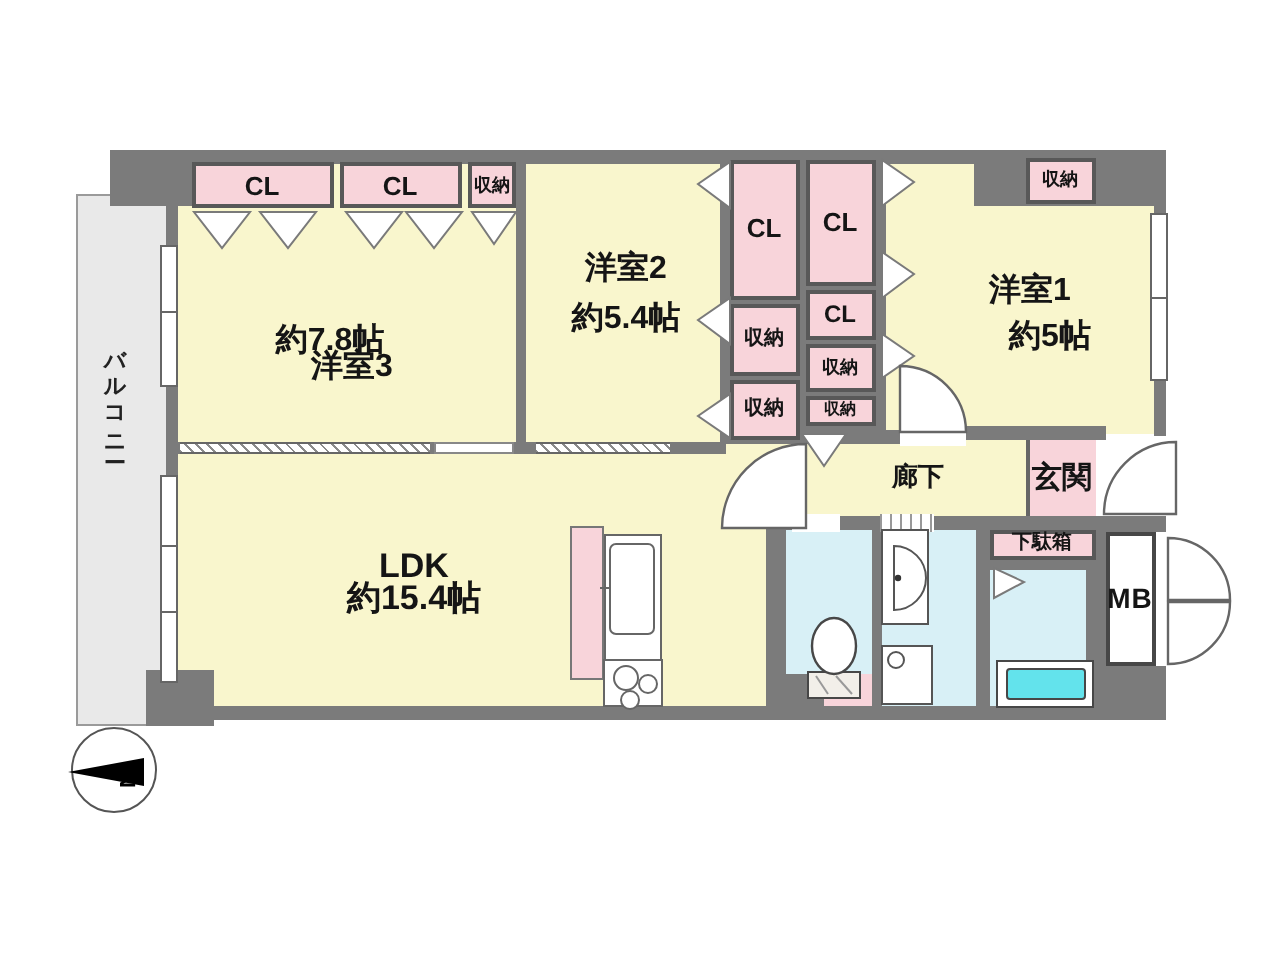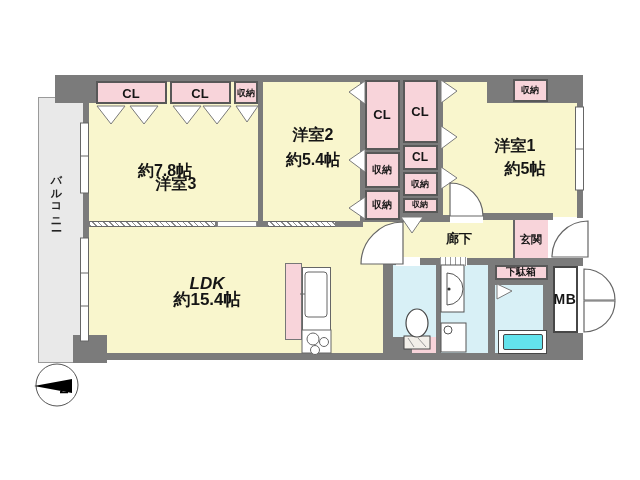--- a/index.html
+++ b/index.html
@@ -163,24 +163,24 @@
       <text x="64" y="390" font-size="11" font-weight="bold" fill="#000" transform="rotate(90 64 386)" id="compass-n">N</text>
     </g>
   </svg>
 
   <div class="lbl" style="left:176px;top:148px;font-size:16px;margin-top:36px;">洋室3</div>
   <div class="lbl" style="left:165px;top:171px;font-size:16px;">約7.8帖</div>
   <div class="lbl" style="left:313px;top:135px;font-size:16px;">洋室2</div>
   <div class="lbl" style="left:313px;top:160px;font-size:16px;">約5.4帖</div>
   <div class="lbl" style="left:515px;top:146px;font-size:16px;">洋室1</div>
   <div class="lbl" style="left:525px;top:169px;font-size:16px;">約5帖</div>
-  <div class="lbl" style="left:207px;top:283px;font-size:17px;font-style:italic;">LDK</div>
+  <div class="lbl" style="left:207px;top:283px;font-size:17px;">LDK</div>
   <div class="lbl" style="left:207px;top:299px;font-size:17px;">約15.4帖</div>
   <div class="lbl" style="left:459px;top:238px;font-size:13px;font-family:Liberation Serif, serif;">廊下</div>
-  <div class="lbl" style="left:531px;top:239px;font-size:11px;">玄関</div>
+  <div class="lbl" style="left:531px;top:239px;font-size:15px;">玄関</div>
   <div class="lbl" style="left:521px;top:272px;font-size:10px;">下駄箱</div>
   <div class="lbl" style="left:565px;top:299px;font-size:14px;letter-spacing:0.5px;">MB</div>
   <div class="lbl" style="left:131px;top:93px;font-size:13px;">CL</div>
   <div class="lbl" style="left:200px;top:93px;font-size:13px;">CL</div>
   <div class="lbl" style="left:246px;top:93px;font-size:9px;">収納</div>
   <div class="lbl" style="left:382px;top:114px;font-size:13px;">CL</div>
   <div class="lbl" style="left:382px;top:170px;font-size:10px;">収納</div>
   <div class="lbl" style="left:382px;top:205px;font-size:10px;">収納</div>
   <div class="lbl" style="left:420px;top:111px;font-size:13px;">CL</div>
   <div class="lbl" style="left:420px;top:157px;font-size:12px;">CL</div>

